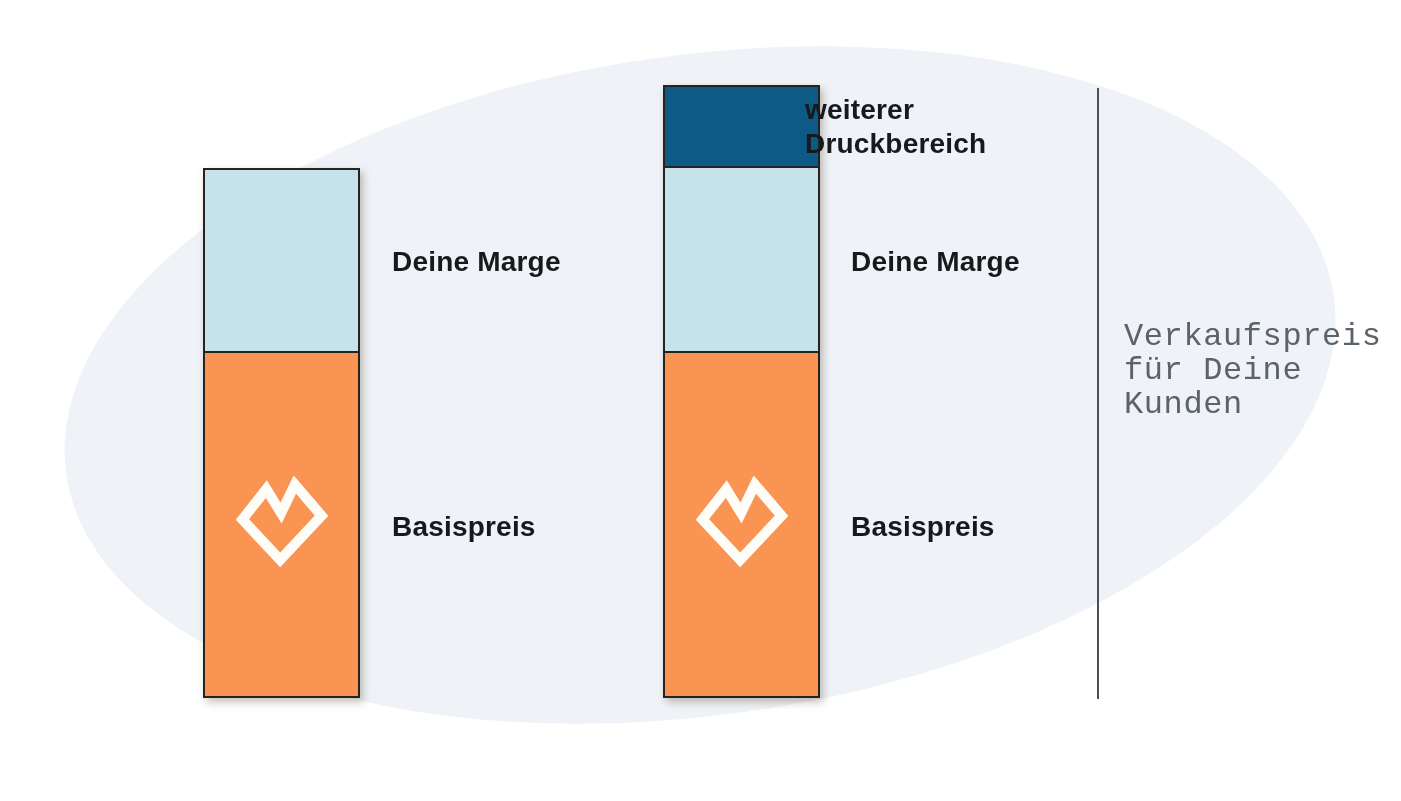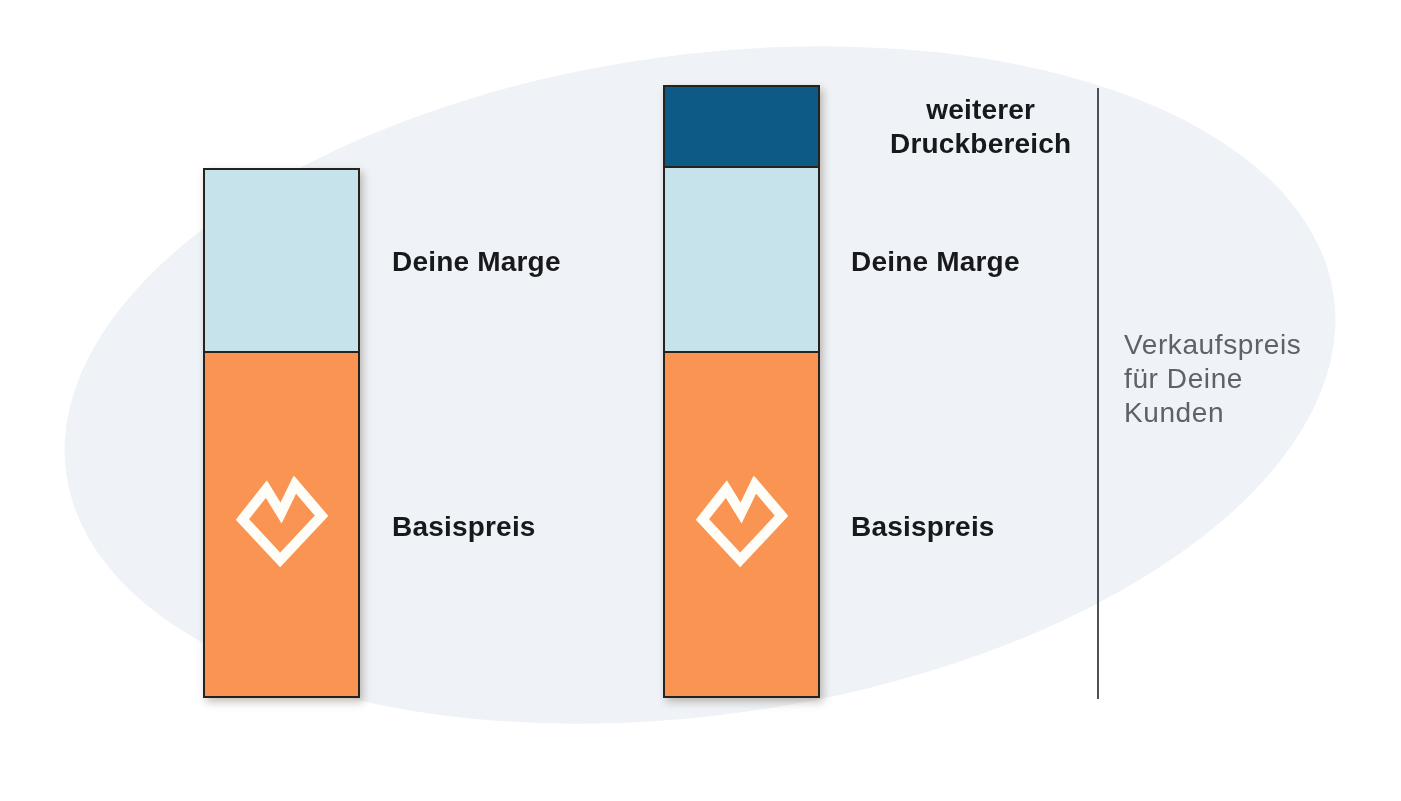--- a/index.html
+++ b/index.html
@@ -44,25 +44,26 @@
     font-weight:700;letter-spacing:0.2px;
     white-space:pre-line;
   }
   .bracket-line{
     position:absolute;
     left:1097px;top:88px;width:2px;height:611px;
     background:var(--line,#4b5157);
   }
   .bracket-label{
     position:absolute;
-    left:1124px;top:328px;
+    left:1124px;top:320px;
     color:var(--text-gray,#5b6269);
-    font-size:28px;line-height:34px;
+    font-size:32px;line-height:34px;
     font-weight:400;letter-spacing:0.6px;
     white-space:pre-line;
+    font-family:Liberation Mono, monospace;
   }
 </style>
 </head>
 <body>
 
 <div class="canvas">
 
   <div class="blob"></div>
 
   <div class="bar bar-left">
@@ -80,21 +81,21 @@
     <div class="seg seg-base">
       <svg class="heart" viewBox="0 0 100 100" xmlns="http://www.w3.org/2000/svg">
         <polygon points="7,47 33,14 49,40 64,9 93,43 48,91" fill="none" stroke="#fffdf8" stroke-width="11" stroke-linejoin="miter"></polygon>
       </svg>
     </div>
   </div>
 
   <div class="label" style="left:392px;top:245px;">Deine Marge</div>
   <div class="label" style="left:392px;top:510px;">Basispreis</div>
 
-  <div class="label" style="left:890px;top:93px;text-align:center;">weiterer
+  <div class="label" style="left:805px;top:93px;">weiterer
 Druckbereich</div>
   <div class="label" style="left:851px;top:245px;">Deine Marge</div>
   <div class="label" style="left:851px;top:510px;">Basispreis</div>
 
   <div class="bracket-line"></div>
   <div class="bracket-label">Verkaufspreis
 für Deine
 Kunden</div>
 
 </div>

